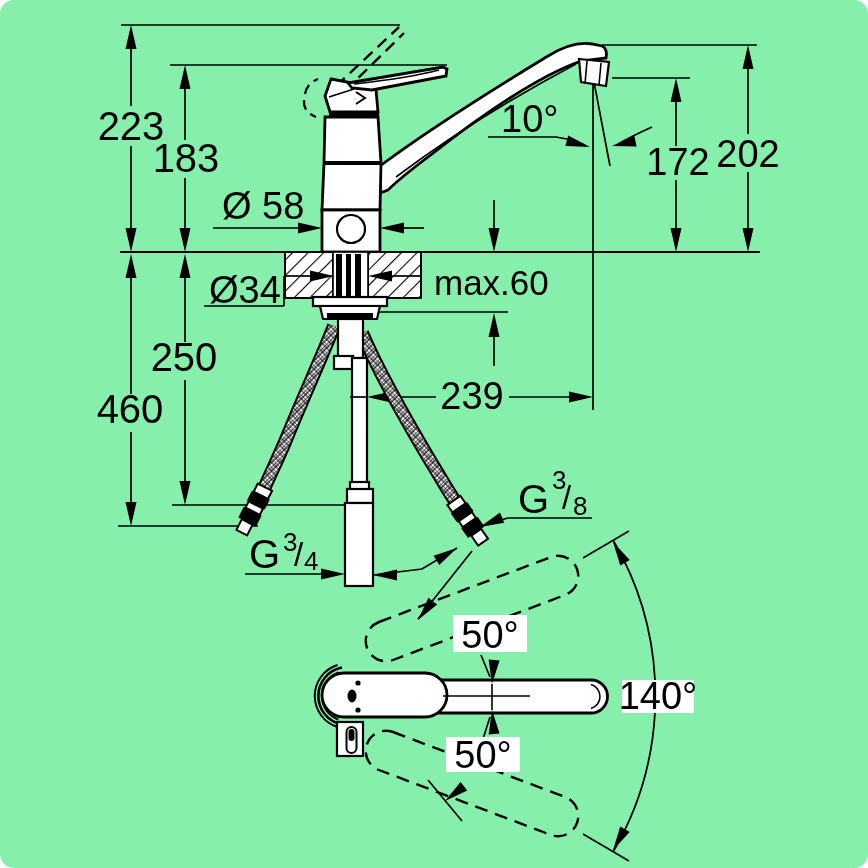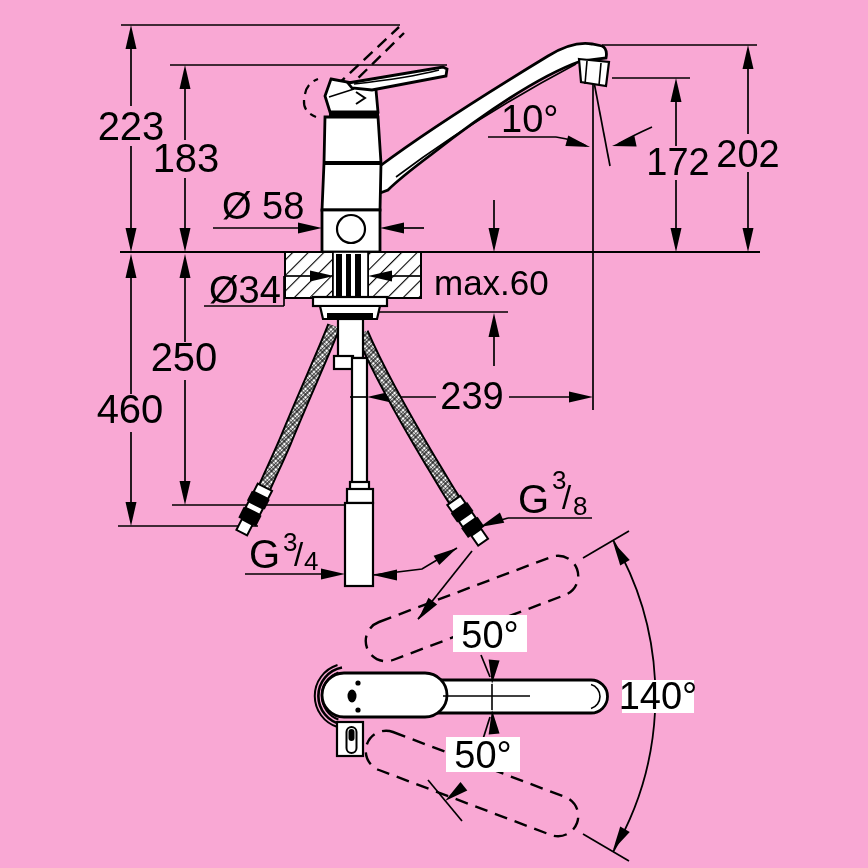--- a/index.html
+++ b/index.html
@@ -1,17 +1,17 @@
 <!DOCTYPE html>
 <html><head>
 <meta charset="utf-8">
 <style>
   html,body{margin:0;padding:0;background:#fff;}
-  .canvas{position:relative;width:868px;height:868px;background:#f9a8d4;overflow:hidden;
-          font-family:"Liberation Sans","DejaVu Sans",sans-serif;}
+  .canvas{position:relative;width:868px;height:868px;background:#86efac;overflow:hidden;
+          font-family:"Liberation Sans","DejaVu Sans",sans-serif;border-radius:14px;}
   svg{display:block}
   svg text{fill:#000;font-family:"Liberation Sans","DejaVu Sans",sans-serif;}
   .dim   {font-size:40px;}
   .dim-m {font-size:38px;}
   .dim-s {font-size:35px;}
   .sup   {font-size:26px;}
   .slash {font-size:33px;}
   .thin  {stroke:#000;stroke-width:1.7;fill:none;}
   .thin2 {stroke:#000;stroke-width:1.6;fill:none;}
   .out   {stroke:#000;stroke-width:2.8;fill:#fff;}

